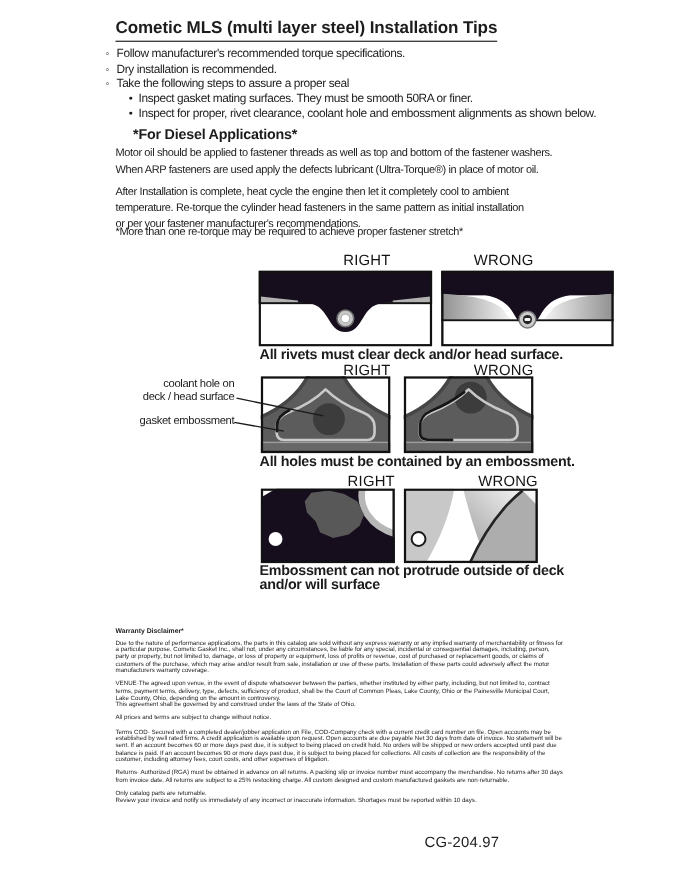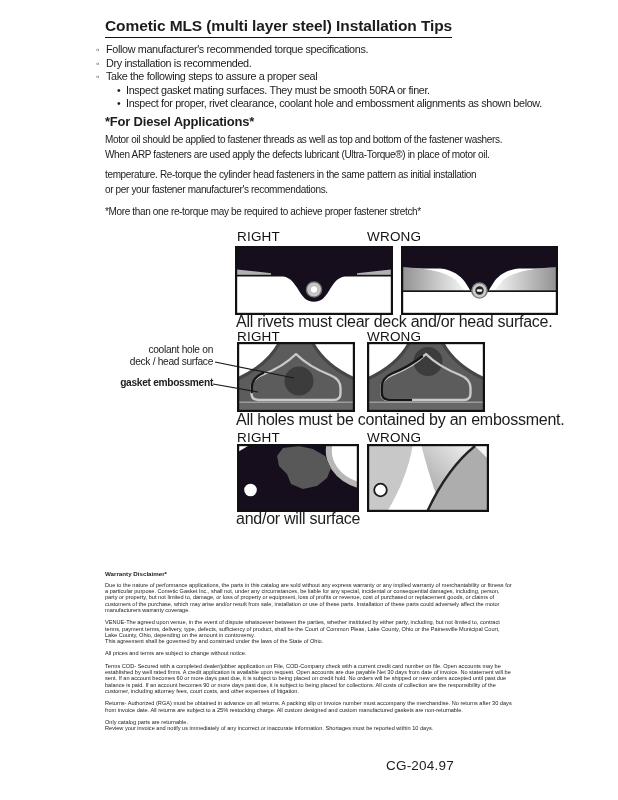--- a/index.html
+++ b/index.html
@@ -8,22 +8,22 @@
   .abs{position:absolute;}
   .doc-title{font-size:15.5px;font-weight:700;letter-spacing:-0.1px;
              border-bottom:1.6px solid #111;padding-bottom:2.5px;white-space:nowrap;}
   .bullets{font-size:10.8px;letter-spacing:-0.35px;line-height:13.6px;}
   .b-row{display:flex;white-space:nowrap;}
   .b-marker{width:10px;flex:0 0 10px;font-size:10px;}
   .sb-row{display:flex;white-space:nowrap;padding-left:21px;}
   .sb-marker{width:9px;flex:0 0 9px;font-size:10.5px;}
   .h-diesel{font-size:13px;font-weight:700;letter-spacing:-0.2px;white-space:nowrap;}
   .body-lines div{font-size:10px;letter-spacing:-0.35px;line-height:14.6px;white-space:nowrap;}
-  .fig-label{font-size:13.5px;letter-spacing:0.2px;color:#121212;text-align:left;white-space:nowrap;}
-  .fig-caption{font-size:16px;font-weight:400;letter-spacing:-0.25px;line-height:12px;white-space:nowrap;}
+  .fig-label{font-size:13.5px;letter-spacing:0.2px;color:#121212;text-align:right;white-space:nowrap;}
+  .fig-caption{font-size:13px;font-weight:700;letter-spacing:-0.25px;line-height:12px;white-space:nowrap;}
   .callout{font-size:10.2px;letter-spacing:-0.3px;line-height:11.5px;text-align:right;white-space:nowrap;}
   .legal{width:408px;font-size:5.6px;line-height:6.3px;letter-spacing:0;}
   .legal .lg-h{font-size:6.2px;font-weight:700;margin-bottom:4.5px;}
   .legal p{margin:0 0 6px 0;}
   .legal .tight{margin:0;}
   .doc-code{font-size:13.5px;letter-spacing:0.2px;white-space:nowrap;}
   svg{display:block;}
 </style>
 </head>
 <body>
@@ -50,26 +50,27 @@
     <div class="sb-row">
       <span class="sb-marker">•</span>
       <span>Inspect gasket mating surfaces.  They must be smooth 50RA or finer.</span>
     </div>
     <div class="sb-row">
       <span class="sb-marker">•</span>
       <span>Inspect for proper, rivet clearance, coolant hole and embossment alignments as shown below.</span>
     </div>
   </div>
 
-  <div class="abs h-diesel" style="left:105px;top:114px;">*For Diesel Applications*</div>
+  <div class="abs h-diesel" style="left:121px;top:114px;">*For Diesel Applications*</div>
   <div class="abs body-lines" style="left:105px;top:133px;">
       <div>Motor oil should be applied to fastener threads as well as top and bottom of the fastener washers.</div>
       <div>When ARP fasteners are used apply the defects lubricant (Ultra-Torque®) in place of motor oil.</div>
     </div>
   <div class="abs body-lines" style="left:105px;top:168px;">
+      <div>After Installation is complete, heat cycle the engine then let it completely cool to ambient</div>
       <div>temperature. Re-torque the cylinder head fasteners in the same pattern as initial installation</div>
       <div>or per your fastener manufacturer's recommendations.</div>
     </div>
   <div class="abs body-lines" style="left:105px;top:205px;">
     <div>*More than one re-torque may be required to achieve proper fastener stretch*</div>
   </div>
 
   <div class="abs fig-label" style="left:237px;top:229px;width:118px;">RIGHT</div>
   <div class="abs fig-label" style="left:367px;top:229px;width:118px;">WRONG</div>
 
@@ -110,21 +111,21 @@
 
   <div class="abs fig-caption" style="left:236px;top:316px;">All rivets must clear deck and/or head surface.</div>
 
   <div class="abs fig-label" style="left:237px;top:329px;width:118px;">RIGHT</div>
   <div class="abs fig-label" style="left:367px;top:329px;width:118px;">WRONG</div>
 
   <div class="abs callout" style="left:115px;top:344px;width:98px;">
       <div>coolant hole on</div>
       <div>deck / head surface</div>
     </div>
-  <div class="abs callout" style="left:115px;top:377px;width:98px;font-weight:bold;">
+  <div class="abs callout" style="left:115px;top:377px;width:98px;">
     <div>gasket embossment</div>
   </div>
 
   <svg class="abs" style="left:237px;top:342px;" width="118" height="70" viewBox="0 0 118 70">
     <rect x="0" y="0" width="118" height="70" fill="#5c5c5c"></rect>
     <rect x="0" y="59.5" width="118" height="1.6" fill="#9d9d9d"></rect>
     <rect x="0" y="61.1" width="118" height="8.9" fill="#686868"></rect>
     <path d="M-2,-2 L44,-2 C36,14 22,28 -2,38 Z" fill="#ffffff"></path>
     <path d="M120,-2 L74,-2 C82,14 96,28 120,38 Z" fill="#ffffff"></path>
     <path d="M44,-2 C36,14 22,28 -2,38" stroke="#464646" stroke-width="3.2" fill="none"></path>
@@ -179,20 +180,21 @@
     <rect x="0" y="0" width="122" height="68" fill="#ffffff"></rect>
     <path d="M0,0 H46 C42,24 33,46 20,68 H0 Z" fill="#c8c8c8"></path>
     <path d="M54,0 H122 V68 H76 C66,44 59,20 54,0 Z" fill="url(#g3B)"></path>
     <path d="M60,68 C72,42 88,18 108,2 L122,16 V68 Z" fill="#adadad"></path>
     <path d="M60,68 C72,42 88,18 108,2" stroke="#242424" stroke-width="2.4" fill="none"></path>
     <circle cx="13.5" cy="46" r="6.3" fill="#ffffff" stroke="#1a1a1a" stroke-width="1.8"></circle>
     <rect x="1.1" y="1.1" width="119.8" height="65.8" fill="none" stroke="#111111" stroke-width="2.2"></rect>
   </svg>
 
   <div class="abs fig-caption" style="left:236px;top:513px;">
+      <div>Embossment can not protrude outside of deck</div>
       <div>and/or will surface</div>
     </div>
 
   <div class="abs legal" style="left:105px;top:571px;">
     <div class="lg-h">Warranty Disclaimer*</div>
     <p>Due to the nature of performance applications, the parts in this catalog are sold without any express warranty or any implied warranty of merchantability or fitness for a particular purpose.  Cometic Gasket Inc., shall not, under any circumstances, be liable for any special, incidental or consequential damages, including, person, party or property, but not limited to, damage, or loss of property or equipment, loss of profits or revenue, cost of purchased or replacement goods, or claims of customers of the purchase, which may arise and/or result from sale, installation or use of these parts.  Installation of these parts could adversely affect the motor manufacturers warranty coverage.</p>
     <p class="tight">VENUE-The agreed upon venue, in the event of dispute whatsoever between the parties, whether instituted by either party, including, but not limited to, contract terms, payment terms, delivery, type, defects, sufficiency of product, shall be the Court of Common Pleas, Lake County, Ohio or the Painesville Municipal Court, Lake County, Ohio, depending on the amount in controversy.</p>
     <p>This agreement shall be governed by and construed under the laws of the State of Ohio.</p>
     <p>All prices and terms are subject to change without notice.</p>
     <p>Terms COD- Secured with a completed dealer/jobber application on File, COD-Company check with a current credit card number on file.  Open accounts may be established by well rated firms.  A credit application is available upon request.  Open accounts are due payable Net 30 days from date of invoice.  No statement will be sent.  If an account becomes 60 or more days past due, it is subject to being placed on credit hold.  No orders will be shipped or new orders accepted until past due balance is paid.  If an account becomes 90 or more days past due, it is subject to being placed for collections.  All costs of collection are the responsibility of the customer, including attorney fees, court costs, and other expenses of litigation.</p>

